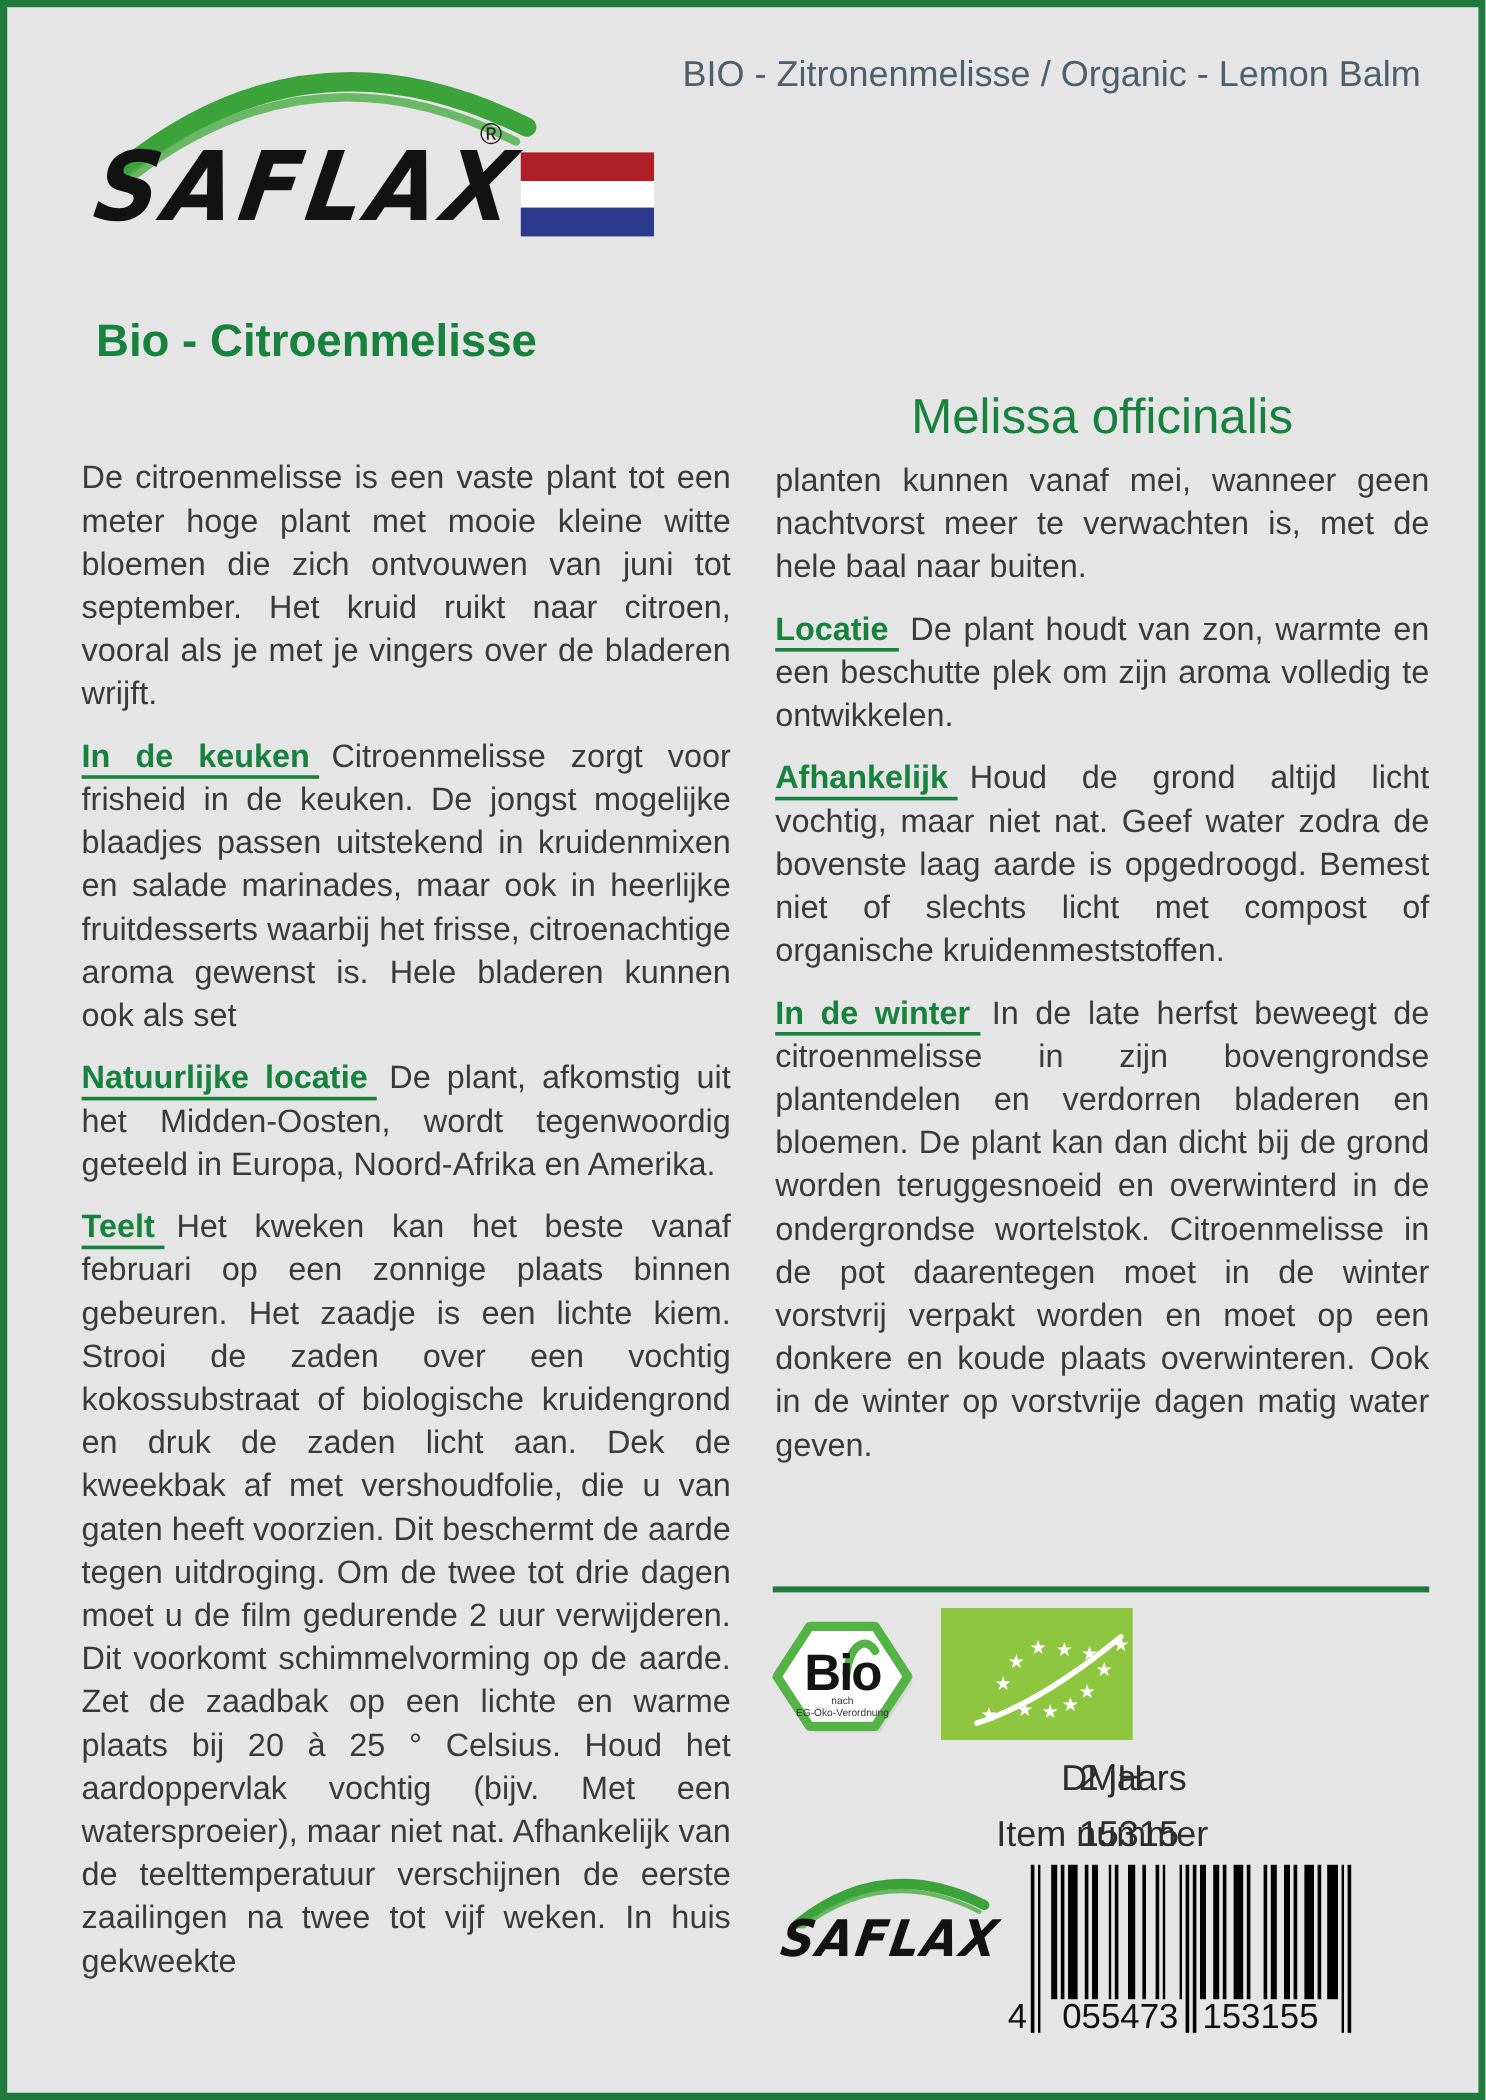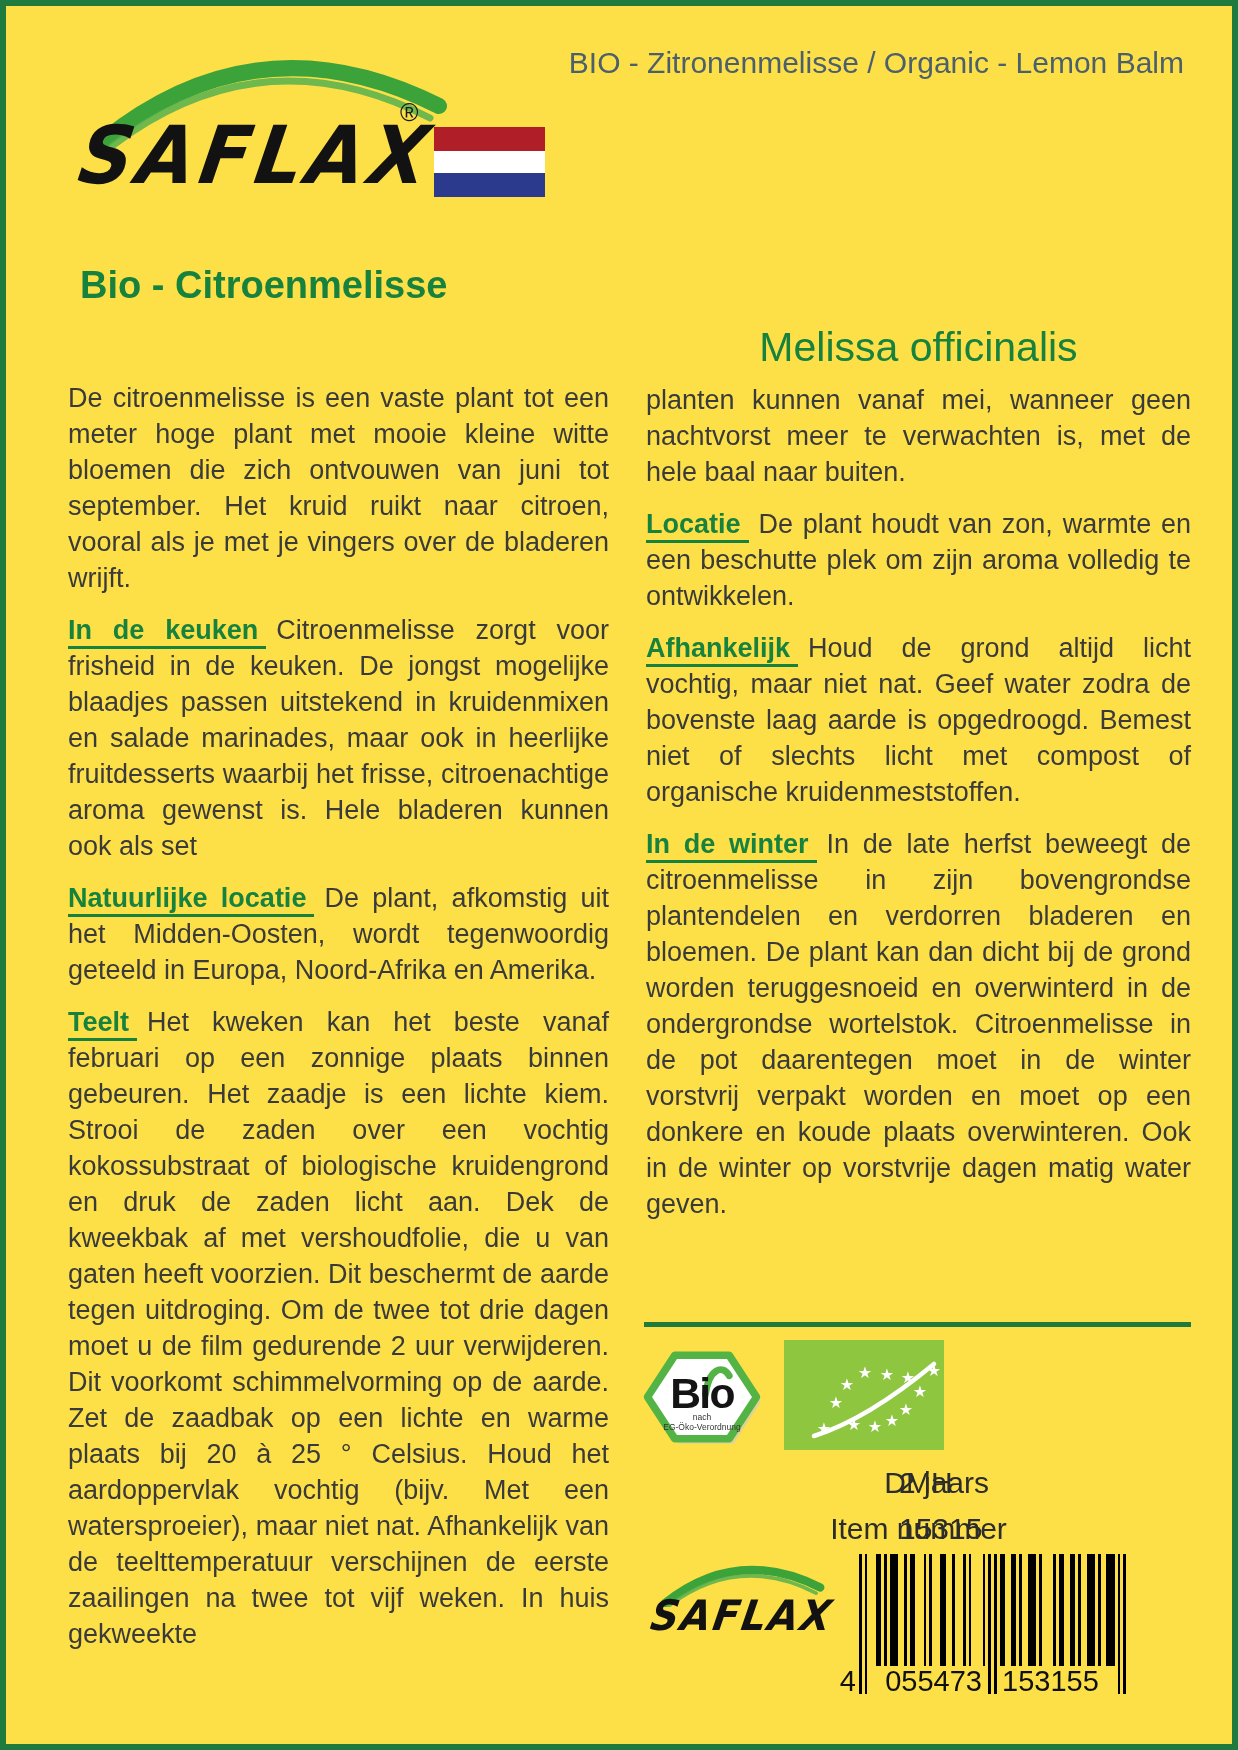--- a/index.html
+++ b/index.html
@@ -1,17 +1,17 @@
 <!DOCTYPE html>
 <html><head>
 <meta charset="utf-8">
 <style>
   html,body{margin:0;padding:0;background:#ffffff;}
   .page{
-    position:relative; width:1238px; height:1750px; background:#fde047;
+    position:relative; width:1238px; height:1750px; background:#e5e5e5;
     border:6px solid #1F7A3E; box-sizing:border-box; overflow:hidden;
     font-family:"Liberation Sans", sans-serif; color:#3a3a3a;
   }
   
   .top-title{
     position:absolute; top:40px; right:48px;
     font-size:30px; color:#4B5F6C; letter-spacing:0px;
   }
   .logo-top{position:absolute; left:60px; top:26px; width:500px; height:190px;}
   .logo-top .arc{position:absolute; left:28px; top:4px;}

